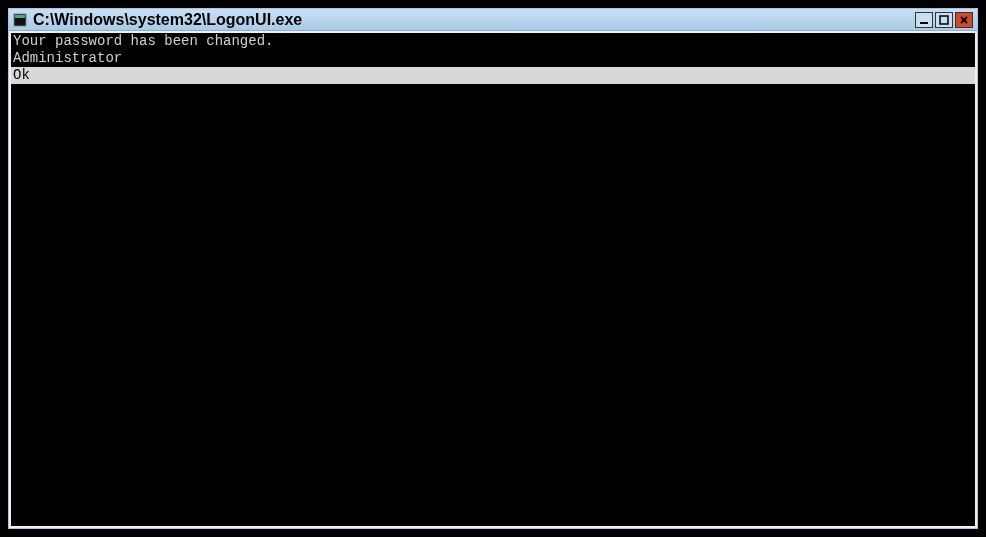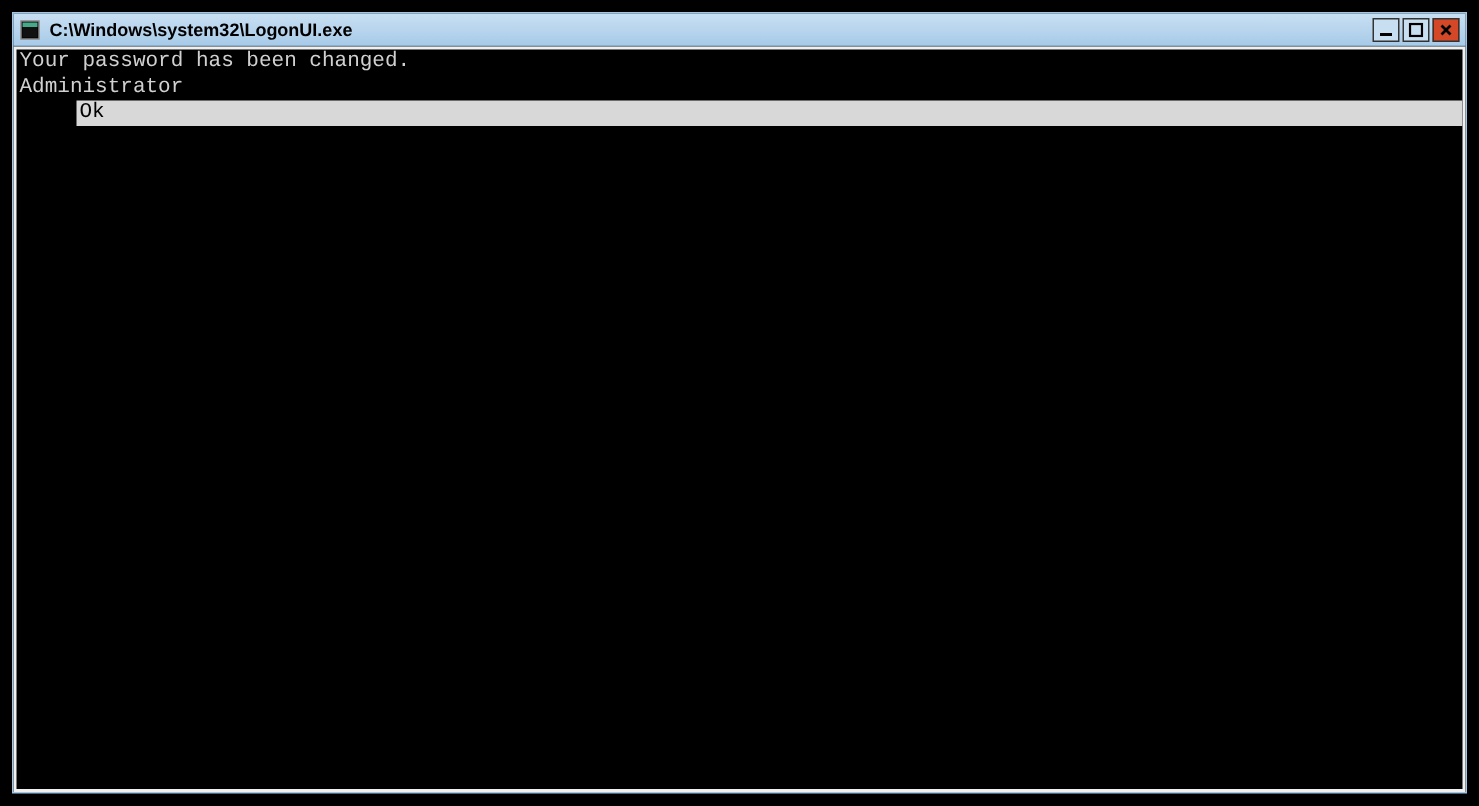--- a/index.html
+++ b/index.html
@@ -43,21 +43,21 @@
       align-items: center;
       justify-content: center;
     }
     .titlebar-icon svg {
       width: 14px;
       height: 14px;
     }
     .titlebar-title {
       flex: 1;
       font-family: "Segoe UI", Tahoma, sans-serif;
-      font-size: 12px;
+      font-size: 16px;
       font-weight: bold;
       color: #000;
     }
     .window-controls {
       display: flex;
       gap: 2px;
     }
     .win-btn {
       width: 18px;
       height: 16px;
@@ -93,21 +93,20 @@
     }
     .console-line {
       white-space: pre;
       padding: 0 2px;
     }
     .selected-line {
       background: #d8d8d8;
       color: #000;
       white-space: pre;
       padding: 0 2px;
-      margin-left: 40px;
     }
   </style>
 </head>
 <body>
 
 <div class="outer-frame">
   <div class="window">
     <div class="titlebar">
       <span class="titlebar-icon">
         <svg viewBox="0 0 14 14">

